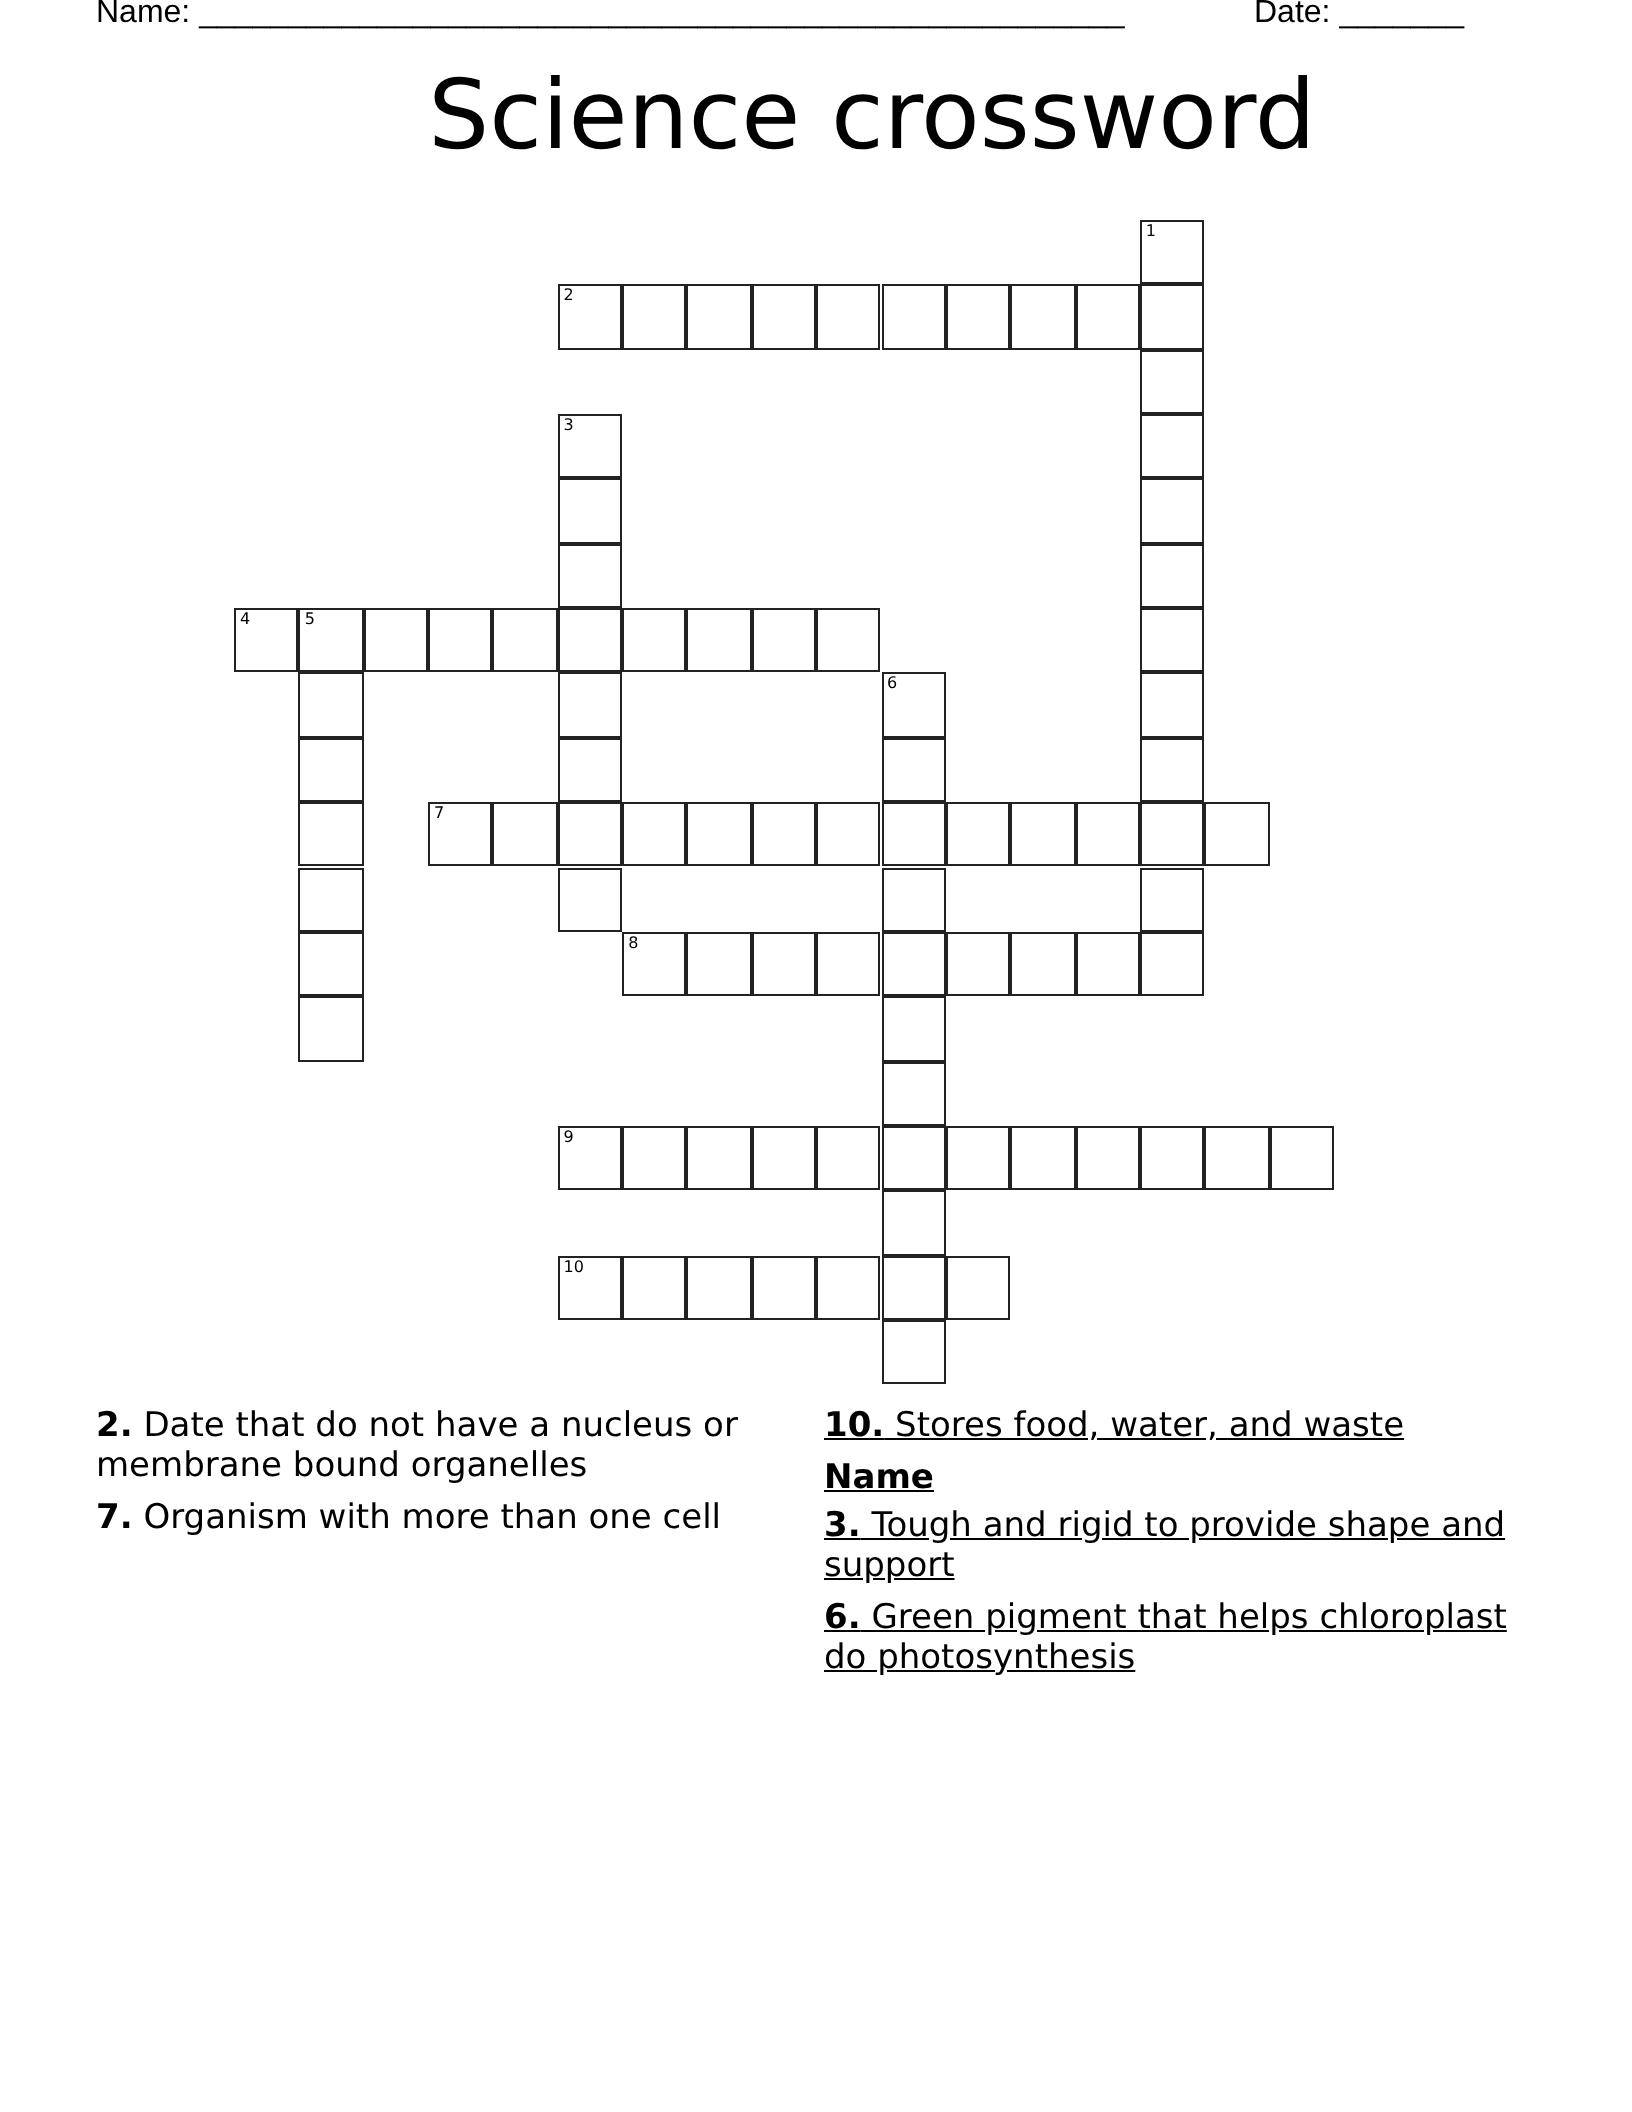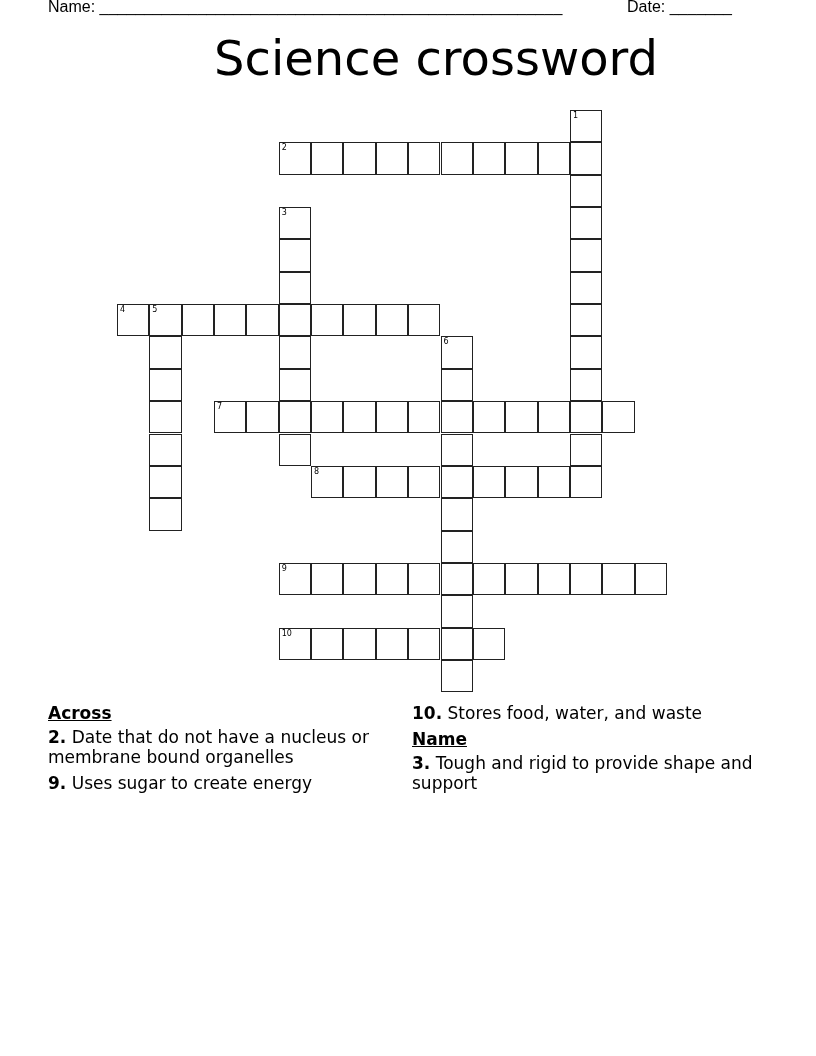--- a/index.html
+++ b/index.html
@@ -5,21 +5,21 @@
   html, body { margin:0; padding:0; background:#ffffff; }
   body { width:816px; height:1056px; position:relative; overflow:hidden; color:#000; }
   .header-line { position:absolute; top:-2px; left:48px; font-family:"Liberation Sans", sans-serif; font-size:16px; white-space:pre; }
   .date-line { position:absolute; top:-2px; left:627px; font-family:"Liberation Sans", sans-serif; font-size:16px; white-space:pre; }
   .title { position:absolute; top:30px; left:0; width:816px; text-align:center; font-family:"DejaVu Sans", sans-serif; font-size:48px; letter-spacing:0px;padding-left:28px; }
   .grid { position:absolute; left:0; top:0; width:816px; height:700px; }
   .cell { position:absolute; width:32.35px; height:32.35px; box-sizing:border-box; border:1.5px solid #222; background:#fff; }
   .num { position:absolute; left:2px; top:0px; font-family:"DejaVu Sans", sans-serif; font-size:8px; line-height:10px; }
   .clues { position:absolute; font-family:"DejaVu Sans", sans-serif; font-size:17px; line-height:20px; }
   .clues-left { left:48px; top:703px; width:345px; }
-  .clues-right { left:412px; top:703px; width:360px; }
+  .clues-right { left:412px; top:703px; width:360px;text-decoration:underline; }
   .clue-heading { font-weight:bold; text-decoration:underline; margin-bottom:4px; }
   .clue { margin-bottom:6px; }
   .clue b { font-weight:bold; }
 </style>
 </head>
 <body>
 
 <div class="header-line">Name: ____________________________________________________</div>
 <div class="date-line">Date: _______</div>
 
@@ -131,22 +131,22 @@
       <span class="num">10</span>
     </div>
     <div class="cell" style="left: 311.1px; top: 627.6px;"></div>
     <div class="cell" style="left: 343.45px; top: 627.6px;"></div>
     <div class="cell" style="left: 375.8px; top: 627.6px;"></div>
     <div class="cell" style="left: 408.15px; top: 627.6px;"></div>
     <div class="cell" style="left: 472.85px; top: 627.6px;"></div>
   </div>
 
 <div class="clues clues-left">
-  <div class="clue-heading">Across</div>
   <div class="clue"><b>2.</b><span> Date that do not have a nucleus or membrane bound organelles</span></div>
-  <div class="clue"><b>9.</b><span> Uses sugar to create energy</span></div>
+  <div class="clue"><b>7.</b><span> Organism with more than one cell</span></div>
 </div>
 
 <div class="clues clues-right">
   <div class="clue"><b>10.</b><span> Stores food, water, and waste</span></div>
   <div class="clue-heading">Name</div>
   <div class="clue"><b>3.</b><span> Tough and rigid to provide shape and support</span></div>
+  <div class="clue"><b>6.</b><span> Green pigment that helps chloroplast do photosynthesis</span></div>
 </div>
 
 </body></html>

